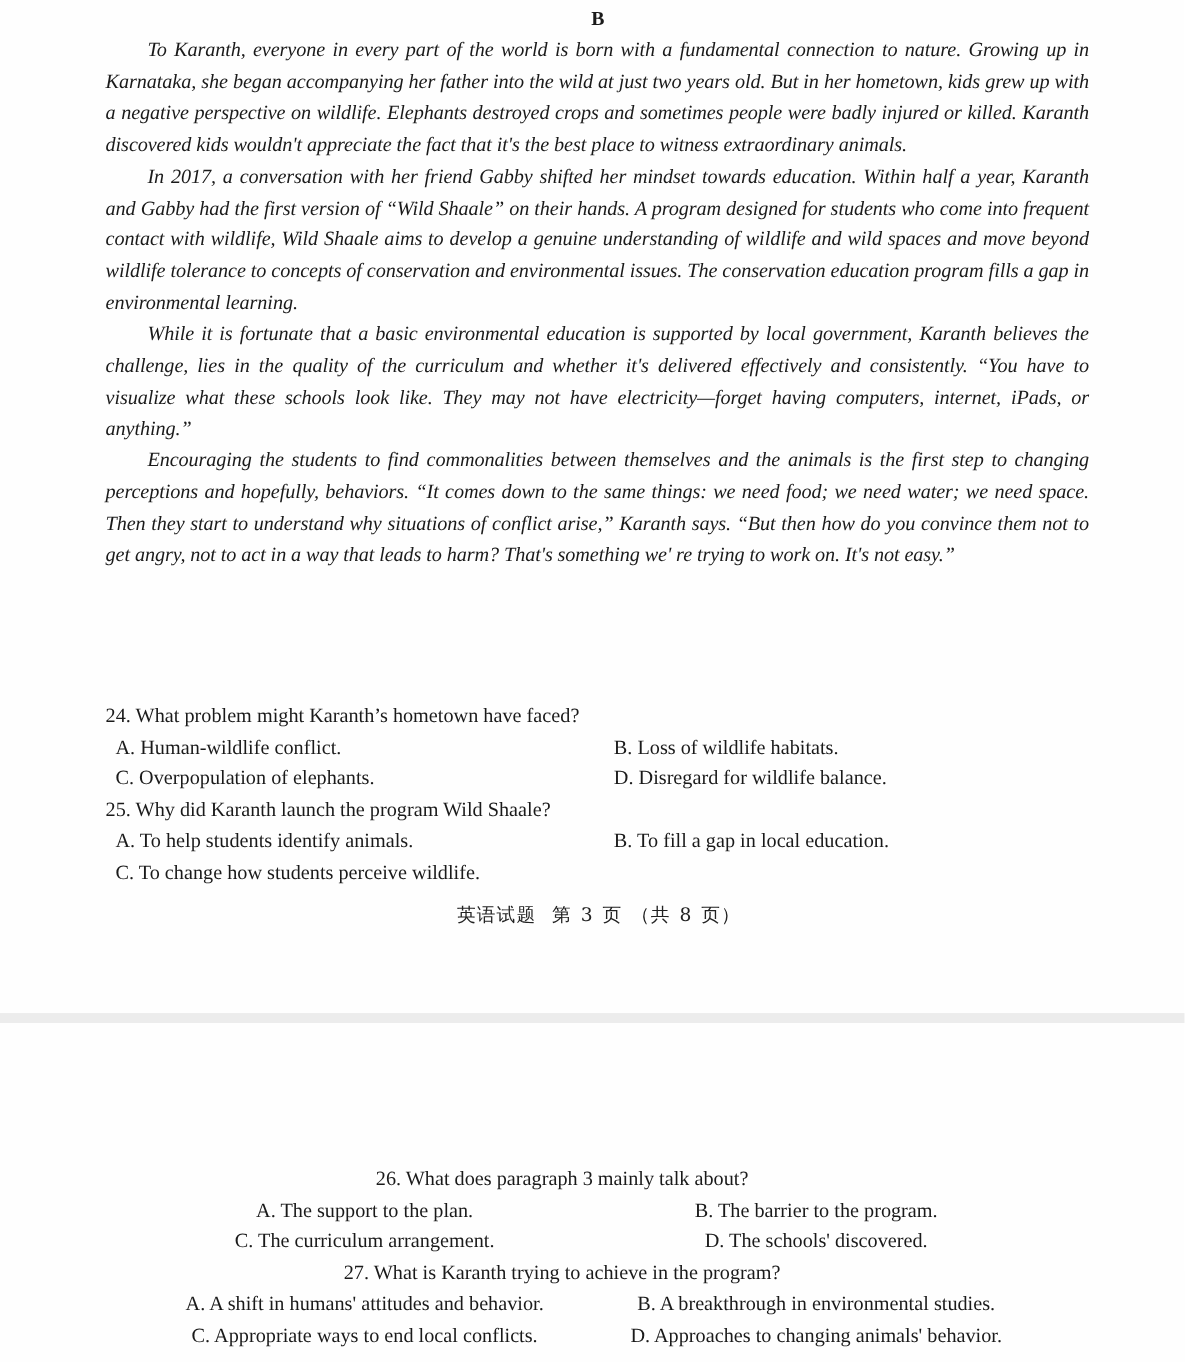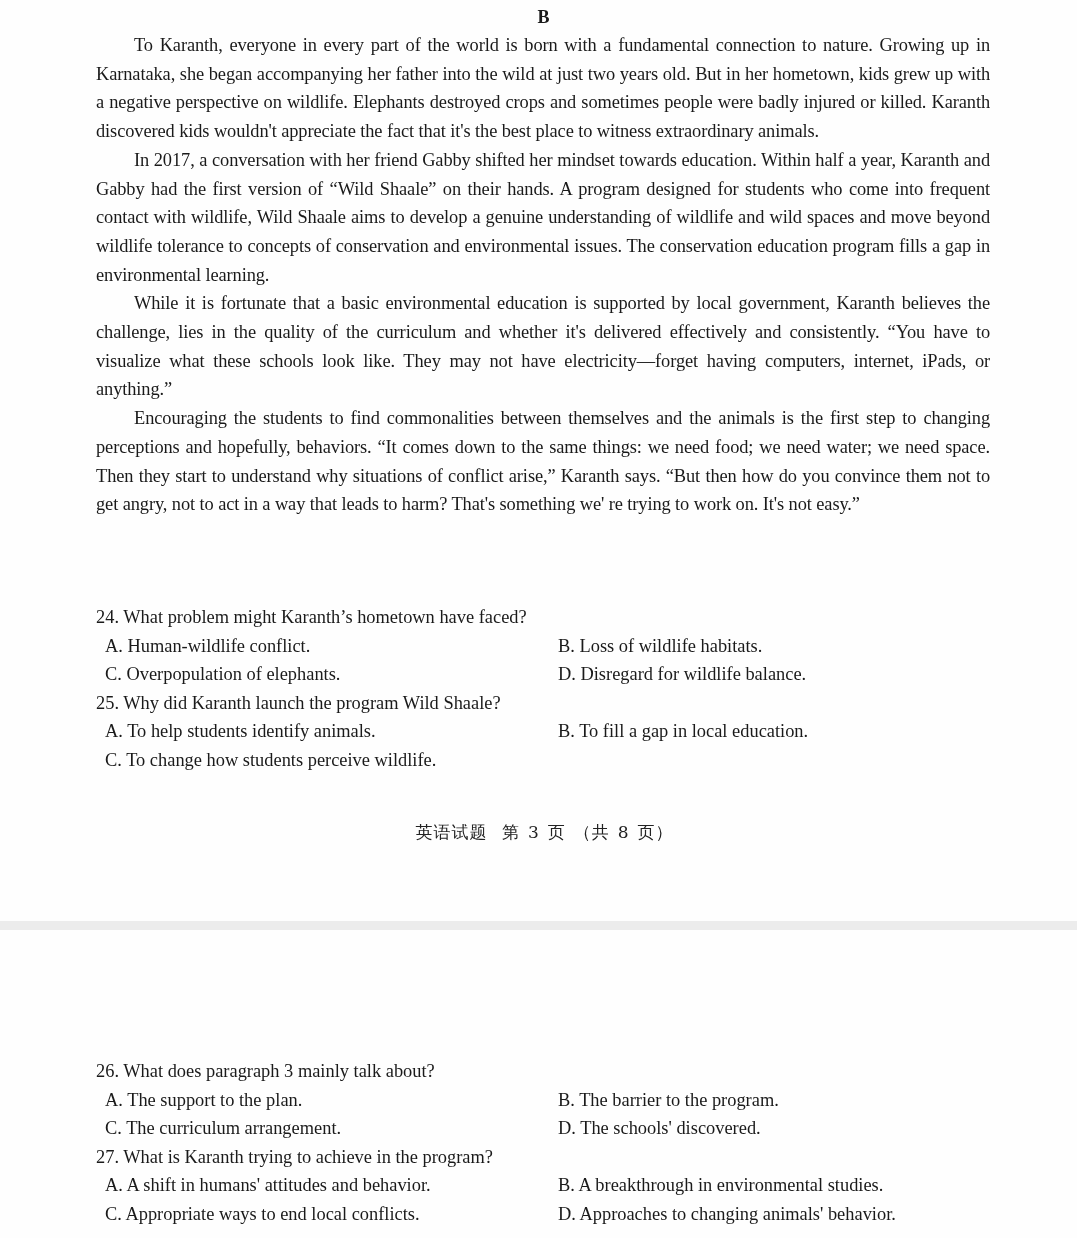--- a/index.html
+++ b/index.html
@@ -46,31 +46,32 @@
       left: 96px;
       top: 31px;
       width: 894px;
       font-size: 18.4px;
       line-height: 28.7px;
       text-align: justify;
       letter-spacing: -0.1px;
     }
     .passage p {
       text-indent: 38px;
+      font-style: italic;
     }
 
     .questions {
       position: absolute;
       left: 96px;
       width: 830px;
       font-size: 18.4px;
       line-height: 28.6px;
     }
-    .questions-p1 { top: 603px; }
-    .questions-p2 { top: 127px; }
+    .questions-p1 { top: 636px; }
+    .questions-p2 { top: 127px; text-align: center; }
     .question-stem { white-space: nowrap; }
     .options-row {
       display: flex;
       white-space: nowrap;
     }
     .option-left {
       width: 462px;
       padding-left: 9px;
     }
     .option-right { flex: 1; }

